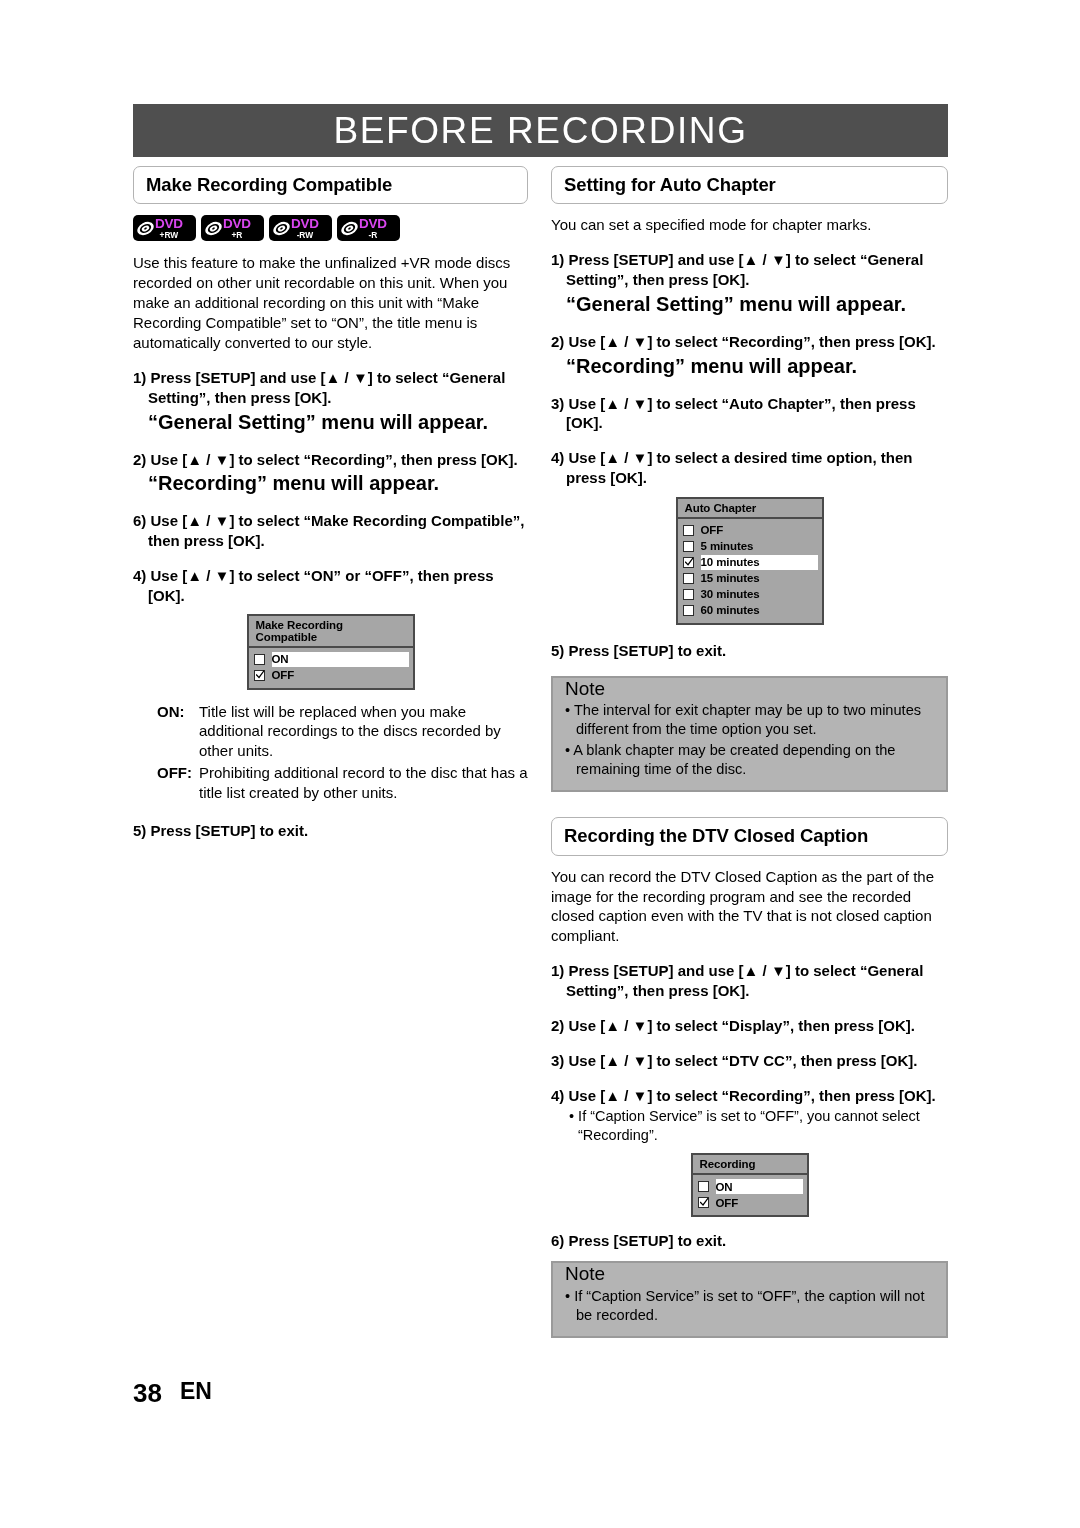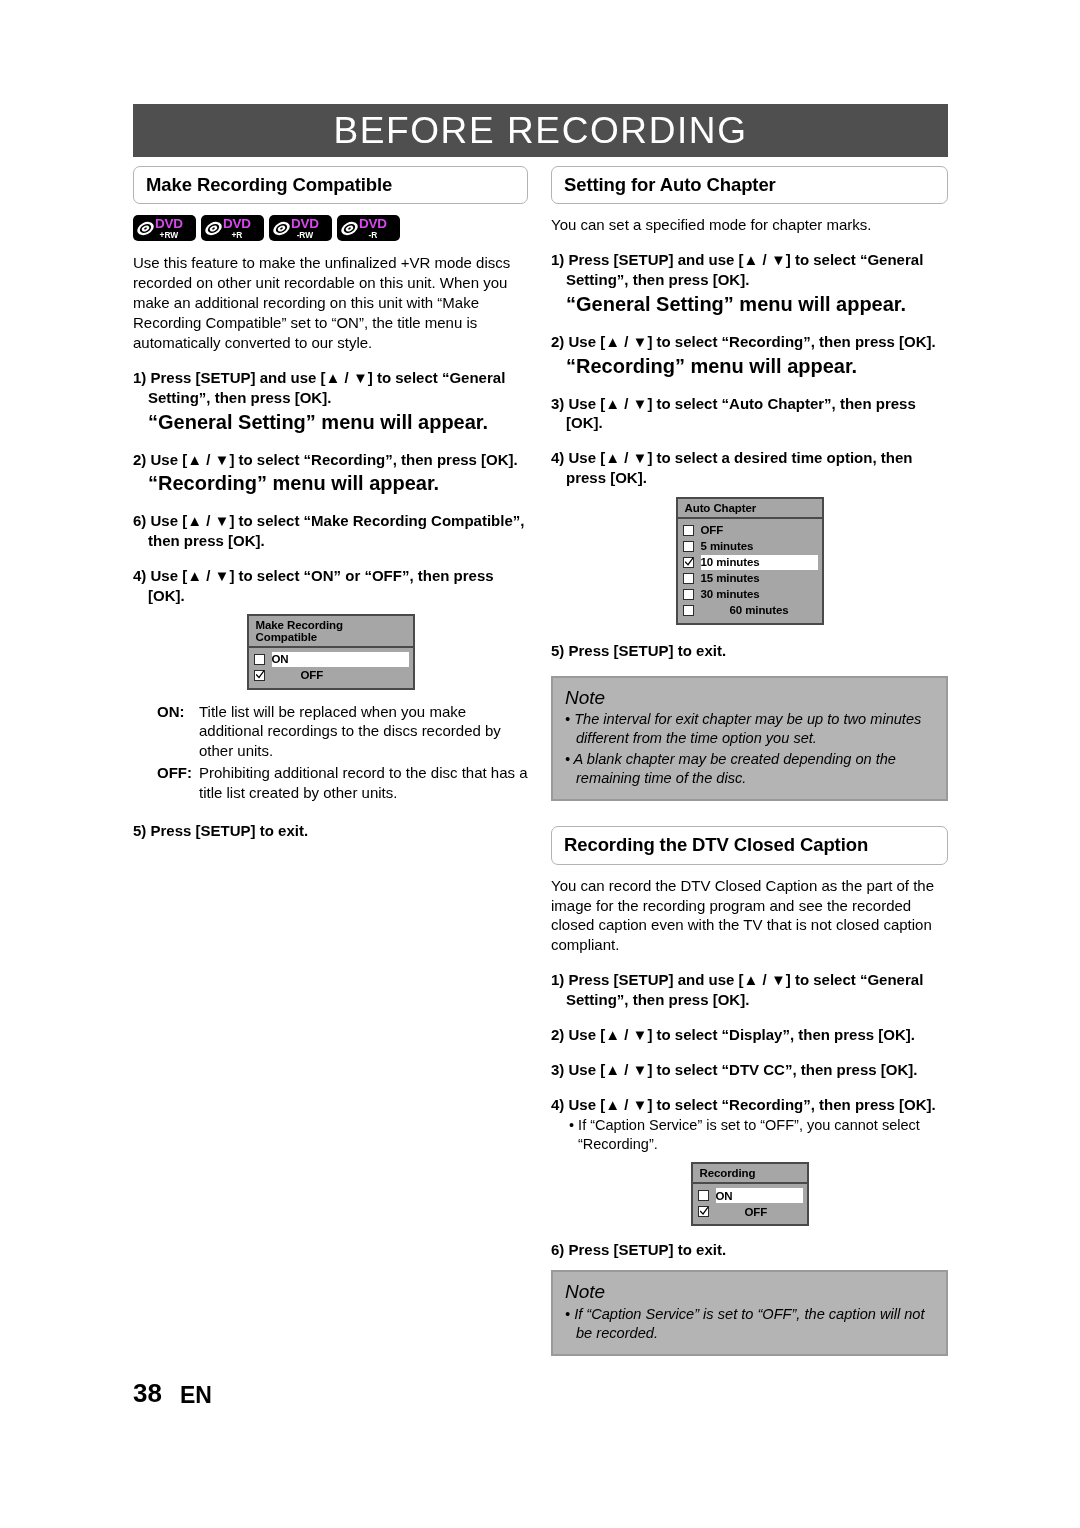--- a/index.html
+++ b/index.html
@@ -191,21 +191,21 @@
   .osd-body {
     padding: 4px 5px 5px 5px;
   }
   .osd-row {
     display: flex;
     align-items: center;
     height: 15px;
     margin-bottom: 1px;
     position: relative;
   }
-  .osd-row:last-child { margin-bottom: 0; gap: 29px; }
+  .osd-row:last-child { margin-bottom: 0; }
   .osd-check {
     width: 11px;
     height: 11px;
     flex: 0 0 11px;
     background: #ffffff;
     border: 1.5px solid #2c2c2c;
     box-sizing: border-box;
     margin-right: 7px;
     position: relative;
   }
@@ -244,23 +244,22 @@
     display: flex;
     justify-content: center;
     margin-top: 8px;
   }
 
   
   .note-box {
     background: #b4b4b4;
     border: 2px solid #9a9a9a;
     box-sizing: border-box;
-    padding: 10px 12px 11px 12px;
+    padding: 1px 12px 11px 12px;
     margin-top: 15px;
-    font-style: italic;
   }
   .note-heading {
     font-size: 19px;
     font-weight: normal;
     line-height: 1.1;
     margin-bottom: 2px;
   }
   .note-item {
     font-size: 14.6px;
     line-height: 1.3;
@@ -268,21 +267,21 @@
     text-indent: -11px;
     margin-top: 2px;
   }
 
   
   .footer {
     position: absolute;
     left: 133px;
     top: 1378px;
     display: flex;
-    align-items: flex-end;
+    align-items: flex-start;
     gap: 18px;
   }
   .footer-page {
     font-size: 26px;
     font-weight: bold;
     letter-spacing: 0px;
   }
   .footer-lang {
     font-size: 23px;
     font-weight: bold;

